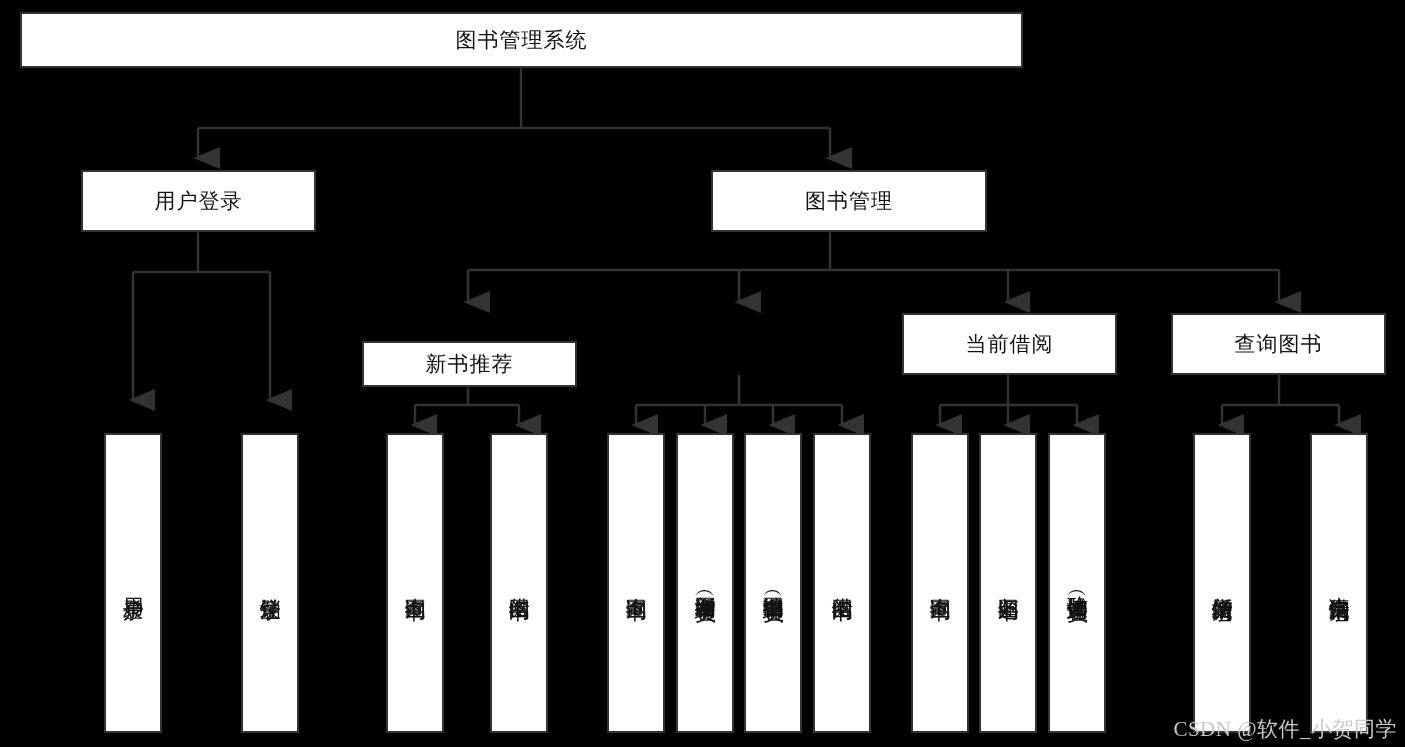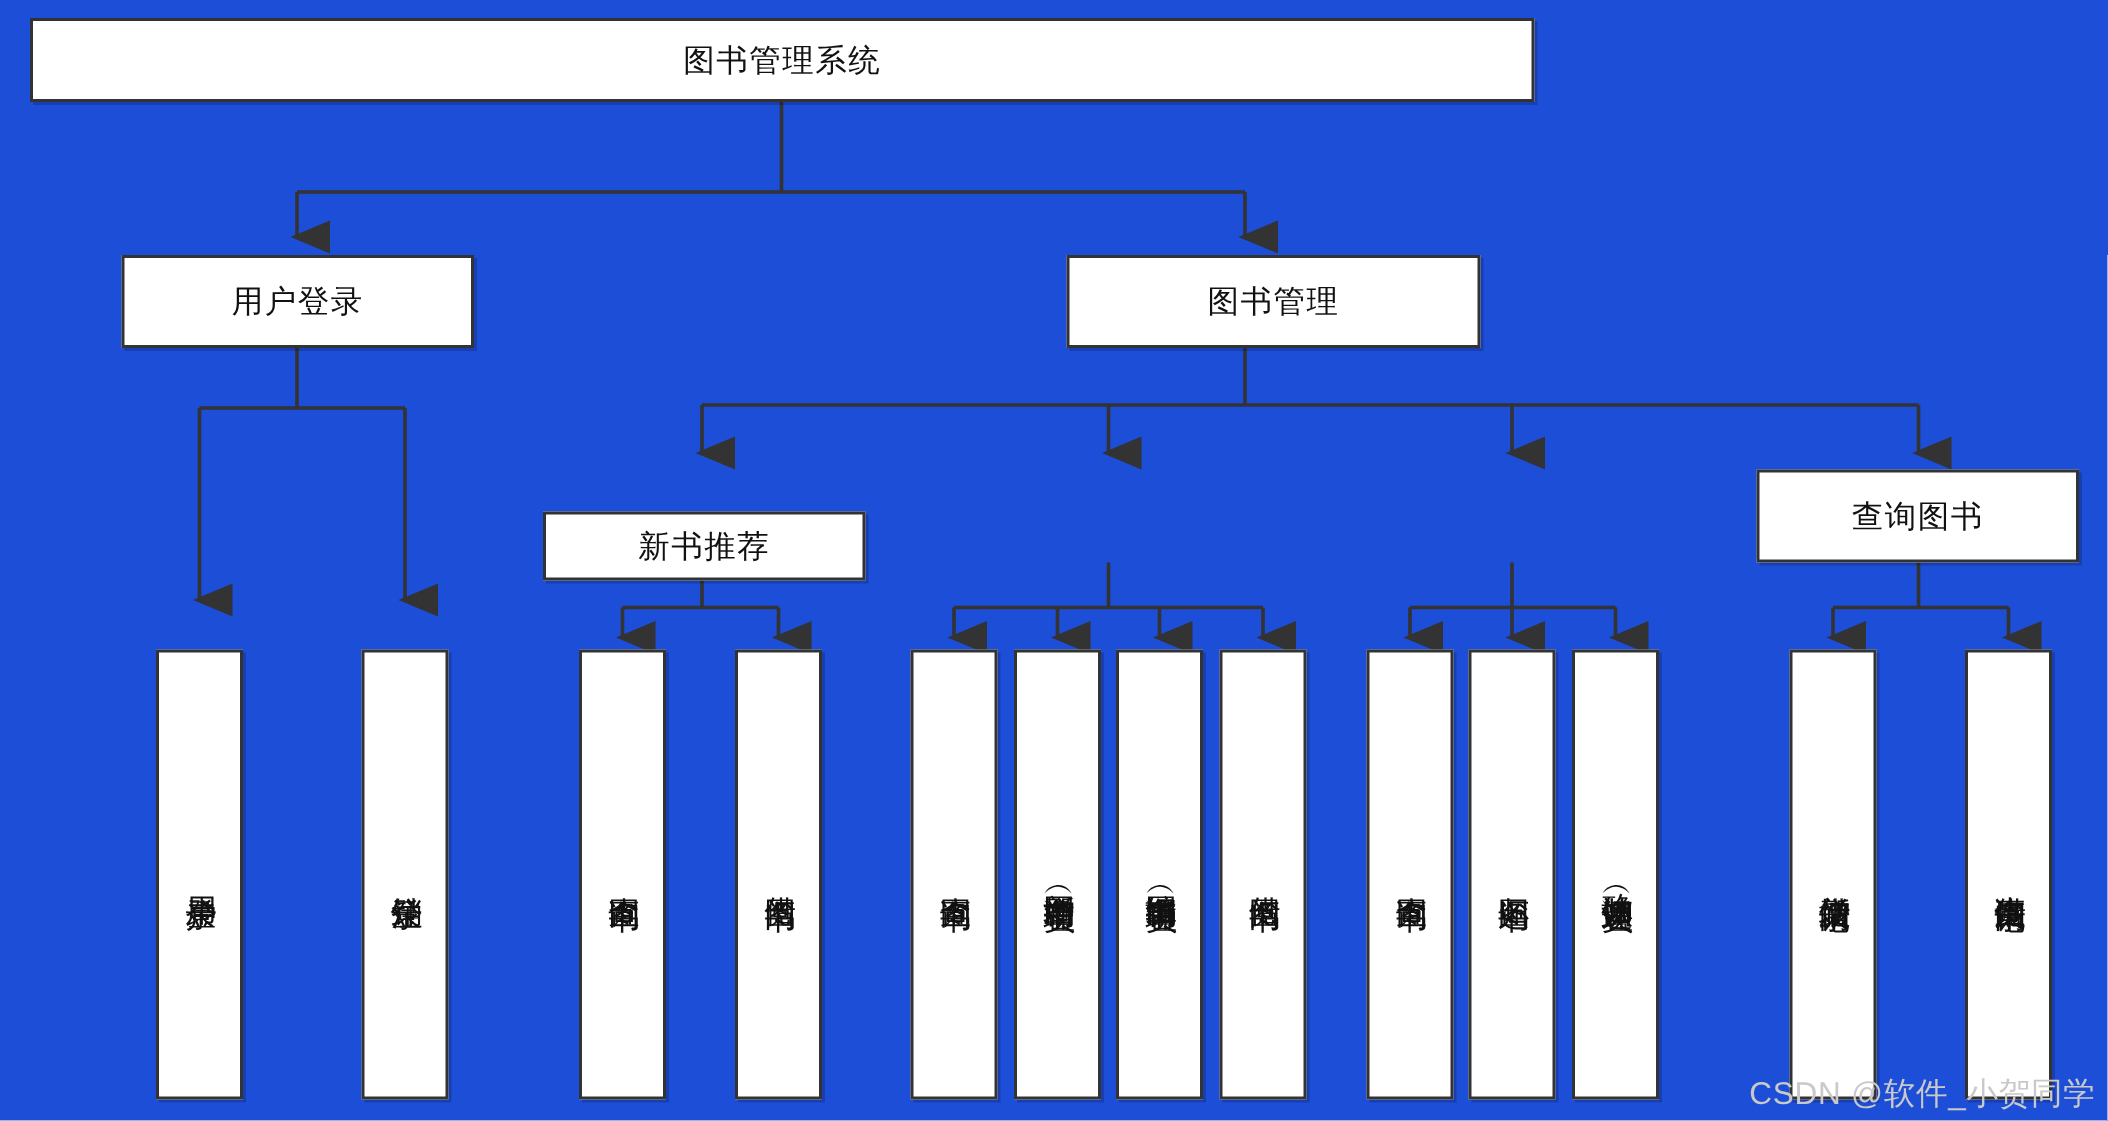--- a/index.html
+++ b/index.html
@@ -7,22 +7,23 @@
     padding: 0;
     background: #ffffff;
   }
   body {
     font-family: "Liberation Sans", "DejaVu Sans", sans-serif;
   }
   #canvas {
     position: relative;
     width: 1405px;
     height: 747px;
-    background: #1d4ed8;
+    background: #000000;
     overflow: hidden;
+    font-family: Liberation Serif, serif;
   }
   svg#wires {
     position: absolute;
     left: 0;
     top: 0;
     width: 1405px;
     height: 747px;
     pointer-events: none;
   }
   .node {
@@ -124,20 +125,21 @@
       <path d="M 1339 405 L 1339 425" marker-end="url(#arrow)"></path>
     </g>
   </svg>
 
   <div class="node horiz" style="left:20px; top:12px; width:1003px; height:56px;">图书管理系统</div>
 
   <div class="node horiz" style="left:81px; top:170px; width:235px; height:62px;">用户登录</div>
   <div class="node horiz" style="left:711px; top:170px; width:276px; height:62px;">图书管理</div>
 
   <div class="node horiz" style="left:362px; top:313px; width:215px; height:46px;margin-top:28px;">新书推荐</div>
+  <div class="node horiz" style="left:902px; top:313px; width:215px; height:62px;">当前借阅</div>
   <div class="node horiz" style="left:1171px; top:313px; width:215px; height:62px;">查询图书</div>
 
   <div class="node vert" style="left:104px; top:433px; width:58px; height:300px;">
     <span class="vlabel">用户登录</span>
   </div>
   <div class="node vert" style="left:241px; top:433px; width:58px; height:300px;">
     <span class="vlabel">注销登录</span>
   </div>
 
   <div class="node vert" style="left:386px; top:433px; width:58px; height:300px;">

